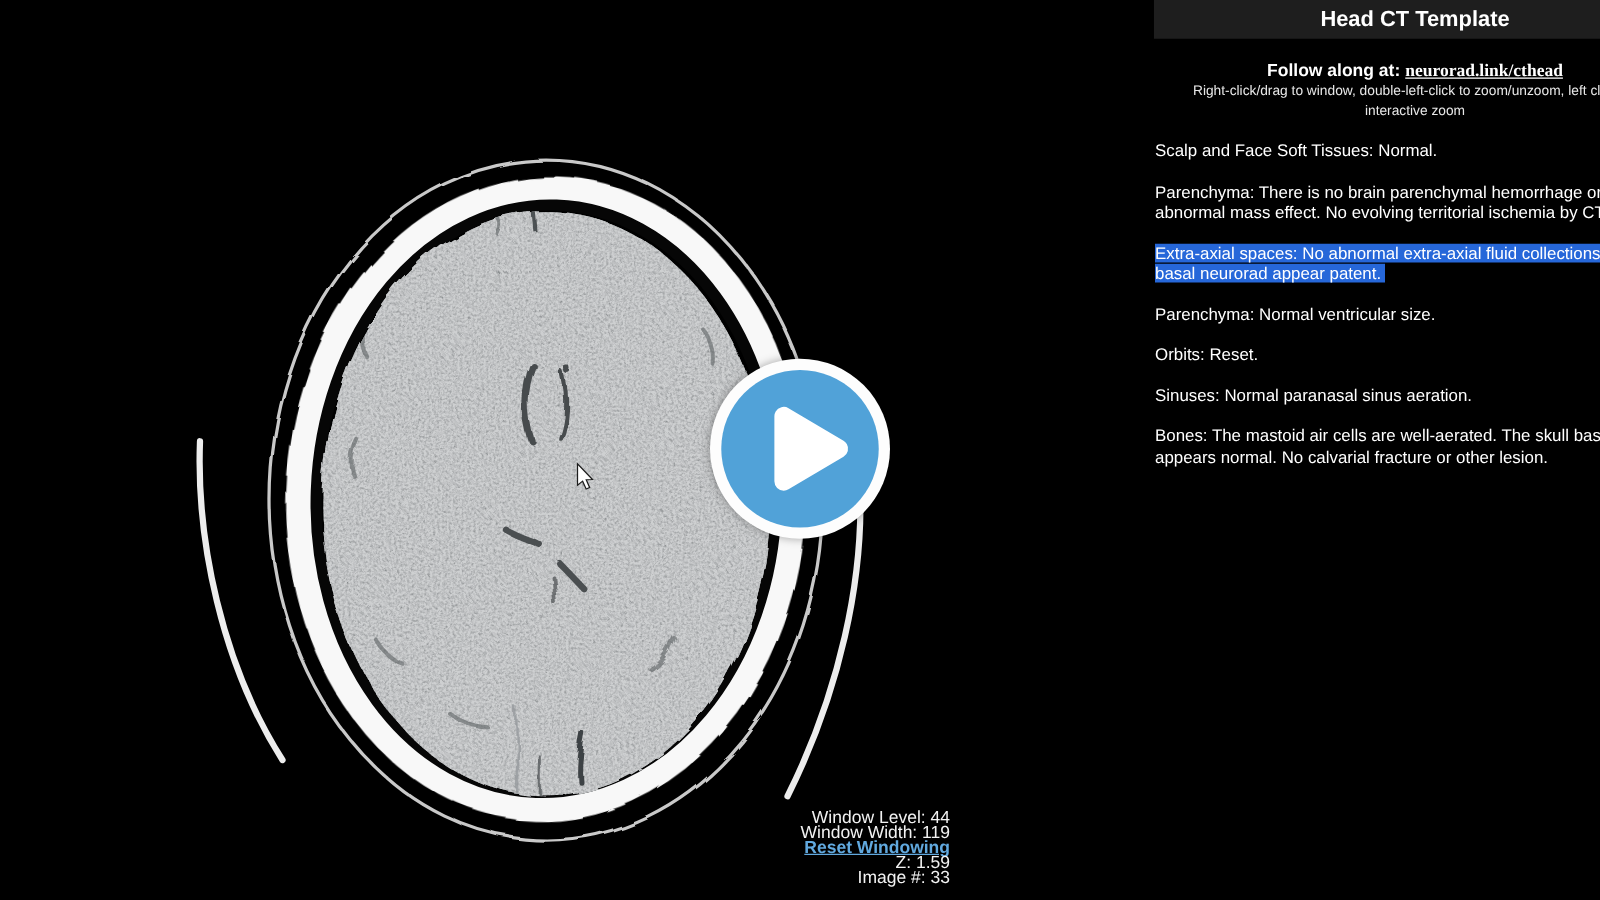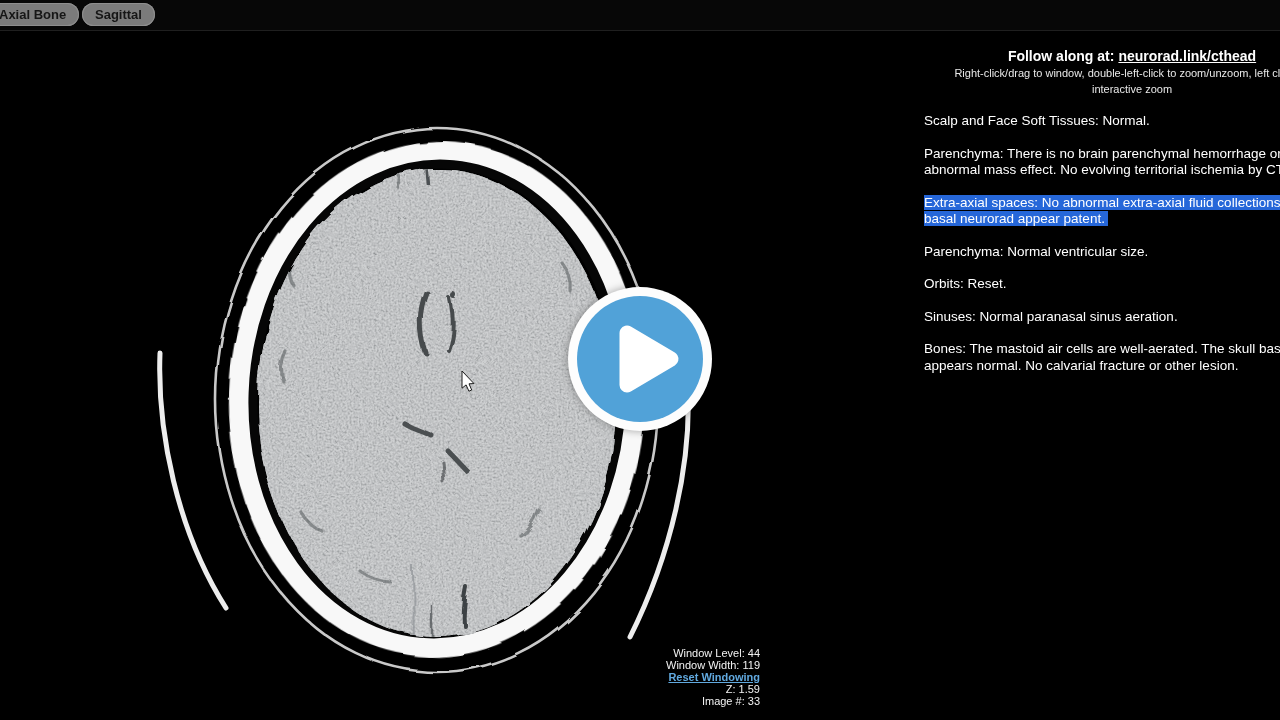--- a/index.html
+++ b/index.html
@@ -14,55 +14,51 @@
         box-shadow:inset 0 0 0 1px #8e8e8e;}
   #pill-axial{left:-14px;}
   #pill-sagittal{left:82px;}
 
   
   #viewer{position:absolute;left:0;top:31px;width:923px;height:689px;background:#000;}
   #ct-svg{position:absolute;left:0;top:0;}
 
   
   #windowing{position:absolute;top:616px;right:163px;text-align:right;color:#f2f2f2;
-             font-size:11px;line-height:12px;white-space:nowrap;}
+             font-size:14px;line-height:12px;white-space:nowrap;}
   #windowing .wlink{color:var(--color-reset_link,#61a9df);text-decoration:underline;font-weight:bold;cursor:pointer;text-align:center;}
 
   
   #play-button{position:absolute;left:568px;top:256px;width:144px;height:144px;border-radius:50%;
                background:#fdfdfd;cursor:pointer;box-shadow:0 0 8px rgba(0,0,0,.35);}
   #play-button .disc{position:absolute;left:9px;top:9px;width:126px;height:126px;border-radius:50%;
                background:var(--color-play,#51a2d8);}
   #play-button svg{position:absolute;left:9px;top:9px;}
 
   
   #panel{position:absolute;left:923px;top:0;width:357px;height:720px;background:#000;overflow:hidden;}
   #panel-inner{width:418px;}
   #panel-titlebar{height:31px;line-height:31px;background:var(--color-panel_titlebar,#1e1e1e);
                   text-align:center;color:#fff;font-size:17.5px;font-weight:bold;}
   #follow-line{margin-top:16px;height:18px;line-height:18px;text-align:center;color:#fff;
                font-size:14px;font-weight:bold;white-space:nowrap;}
   #follow-line .prefix{margin-right:4px;text-align:right;}
-  #follow-line .flink{color:#fff;text-decoration:underline;cursor:pointer;}
+  #follow-line .flink{color:#fff;text-decoration:underline;cursor:pointer;font-family:Liberation Serif, serif;}
   .instr{margin-top:1px;height:15px;line-height:15px;text-align:center;color:#e8e8e8;
          font-size:11px;white-space:nowrap;}
   #report{margin-top:16px;padding-left:1px;color:#fff;font-size:13.5px;}
   .para{margin:0 0 16px 0;}
   .rl{white-space:nowrap;line-height:16.5px;height:16.5px;}
   .rl .sel{background:var(--color-selection,#2667d9);padding-right:3px;}
 </style>
 </head>
 <body>
 
 <div id="screen">
 
-  <div id="topbar">
-    <div class="pill" id="pill-axial">Axial Bone</div>
-    <div class="pill" id="pill-sagittal">Sagittal</div>
-  </div>
 
   <div id="viewer">
     <svg id="ct-svg" width="923" height="689" viewBox="0 0 923 689">
       <defs>
         <filter id="rough" x="-10%" y="-10%" width="120%" height="120%">
           <feTurbulence type="fractalNoise" baseFrequency="0.028" numOctaves="2" seed="7" result="t"></feTurbulence>
           <feDisplacementMap in="SourceGraphic" in2="t" scale="11"></feDisplacementMap>
         </filter>
         <filter id="rough2" x="-10%" y="-10%" width="120%" height="120%">
           <feTurbulence type="fractalNoise" baseFrequency="0.02" numOctaves="2" seed="3" result="t"></feTurbulence>

